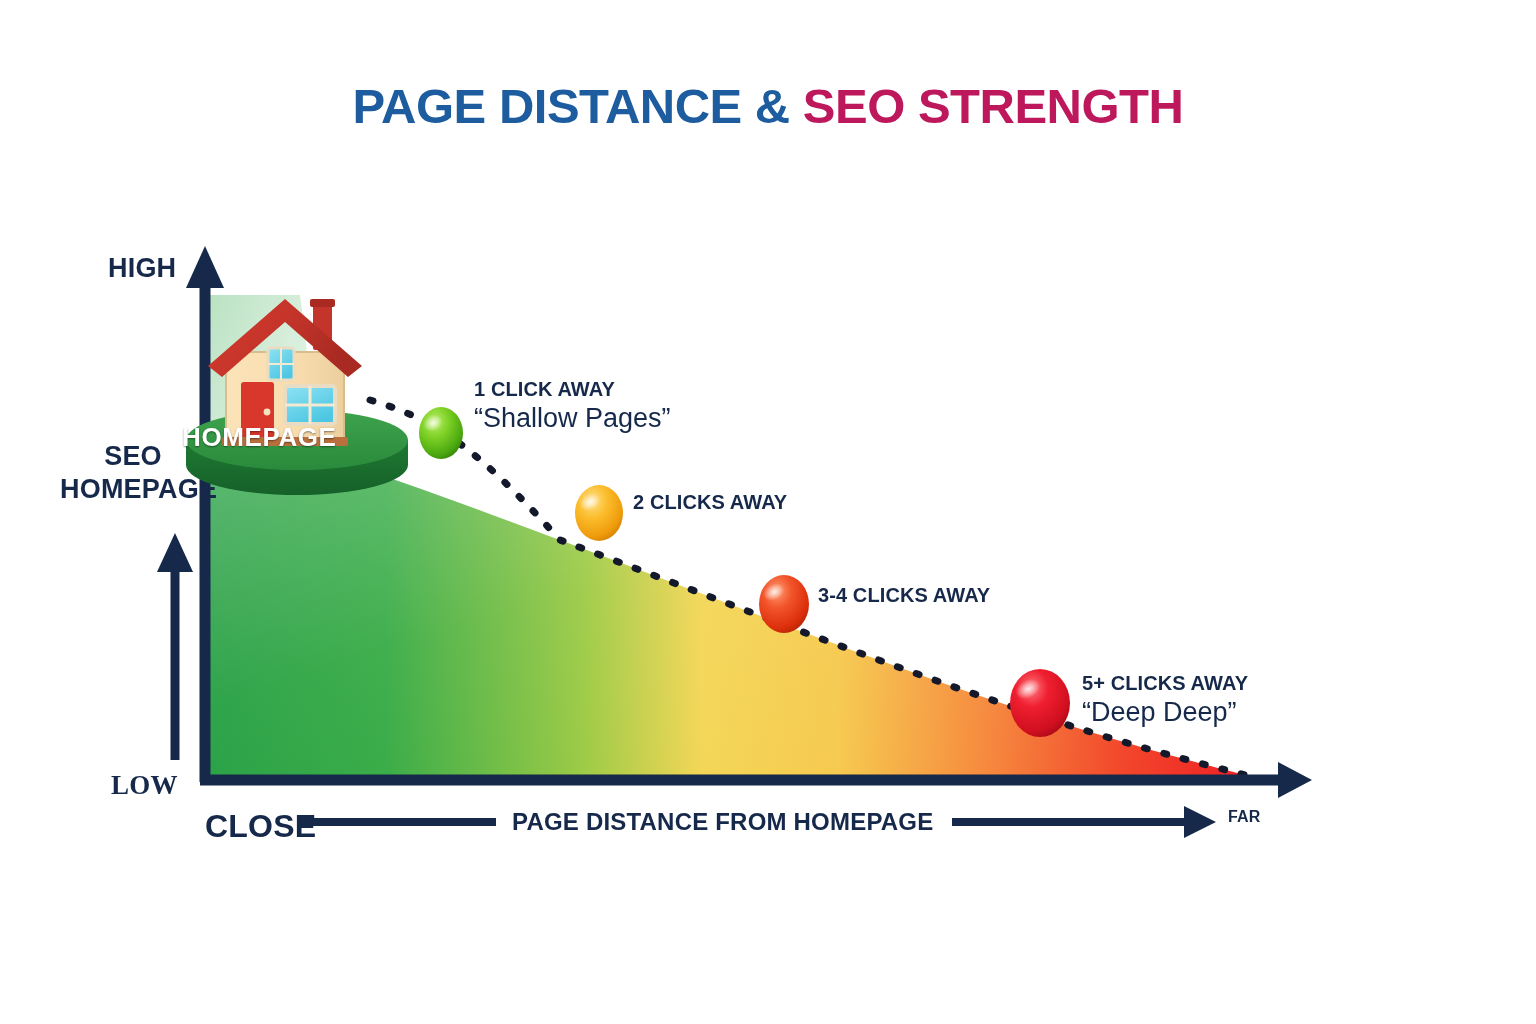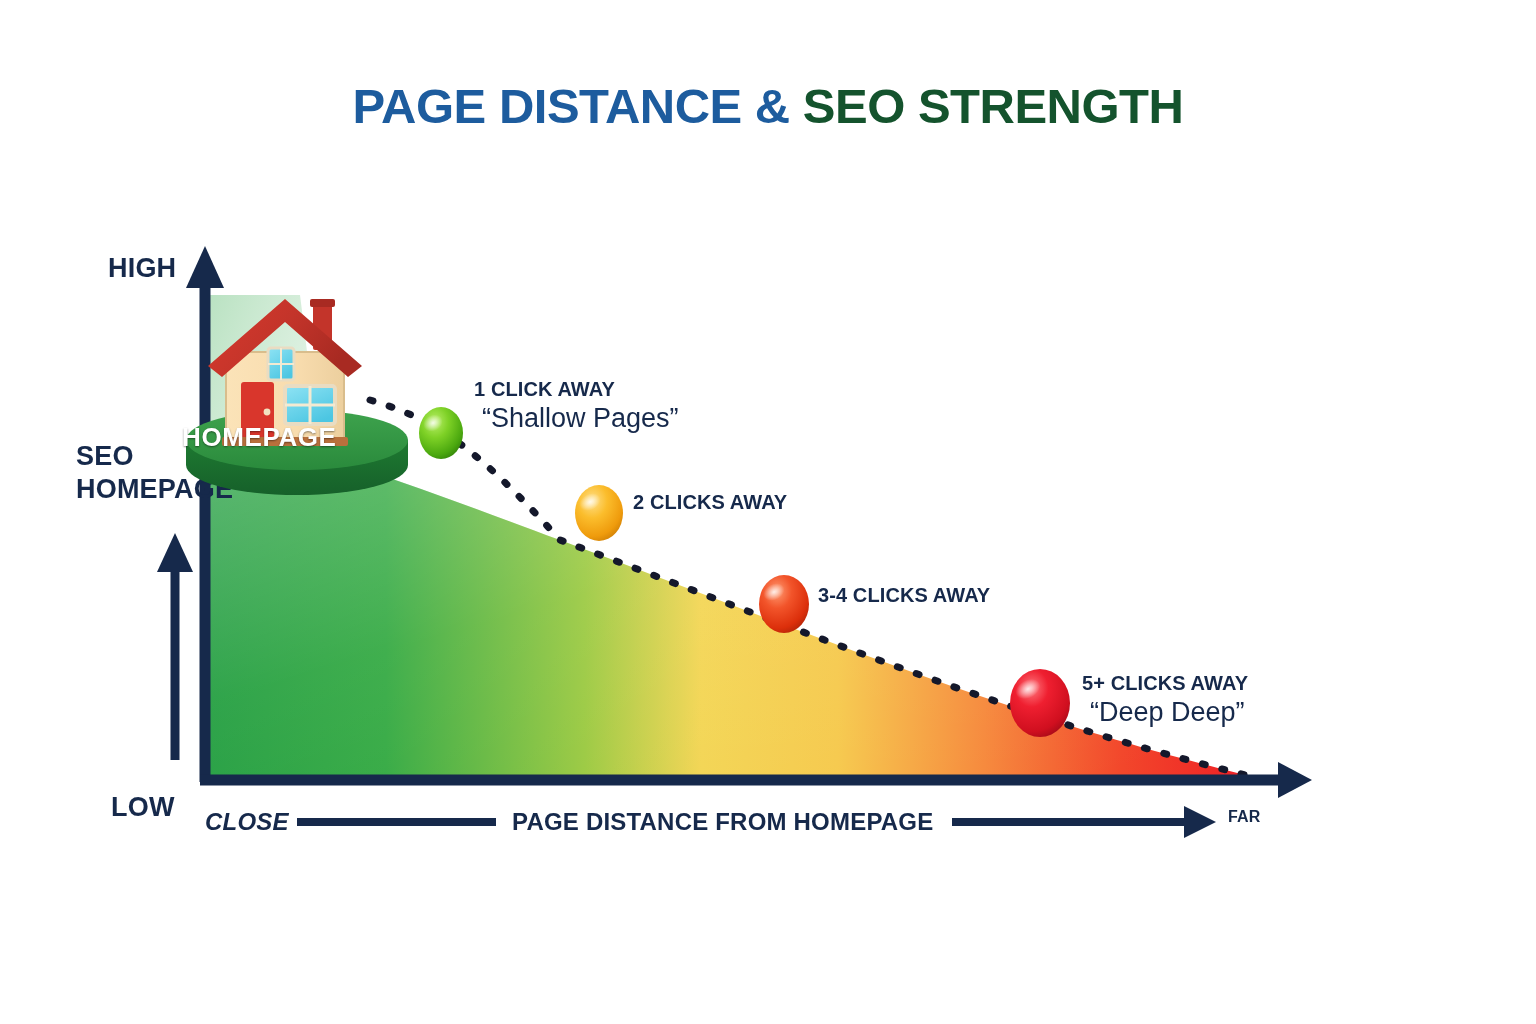--- a/index.html
+++ b/index.html
@@ -21,21 +21,21 @@
     top: 78px;
     left: 0;
     width: 1536px;
     text-align: center;
     font-size: 49px;
     font-weight: 700;
     letter-spacing: -0.5px;
     white-space: nowrap;
   }
   #title .t-blue  { color: #1d5c9e; }
-  #title .t-green { color: #14532d; }
+  #title .t-green { color: #be185d; }
 
   
   #stage {
     position: absolute;
     left: 0;
     top: 0;
     width: 1536px;
     height: 1024px;
   }
   #chart-svg {
@@ -52,36 +52,36 @@
     white-space: nowrap;
     letter-spacing: 0.2px;
   }
   #label-high {
     left: 108px;
     top: 253px;
     font-size: 27px;
   }
   #label-low {
     left: 111px;
-    top: 792px;
+    top: 770px;
     font-size: 27px;
+    font-family: Liberation Serif, serif;
   }
   #label-seo {
-    left: 76px;
+    left: 60px;
     top: 440px;
     width: 146px;
-    text-align: left;
+    text-align: center;
     font-size: 27px;
     line-height: 33px;
   }
   #label-close {
     left: 205px;
     top: 808px;
-    font-size: 24px;
-    font-style: italic;
+    font-size: 32px;
   }
   #label-xaxis {
     left: 512px;
     top: 808px;
     font-size: 24px;
   }
   #label-far {
     left: 1228px;
     top: 808px;
     font-size: 16px;
@@ -120,21 +120,20 @@
     font-size: 20px;
     font-weight: 700;
     letter-spacing: 0.1px;
     display: block;
   }
   .callout .c-sub {
     font-size: 27px;
     font-weight: 400;
     display: block;
     margin-top: 2px;
-    margin-left: 8px;
   }
   #callout-0 { left: 474px; top: 378px; }
   #callout-1 { left: 633px; top: 491px; }
   #callout-2 { left: 818px; top: 584px; }
   #callout-3 { left: 1082px; top: 672px; }
 </style>
 </head>
 <body>
 
 <div id="title">

